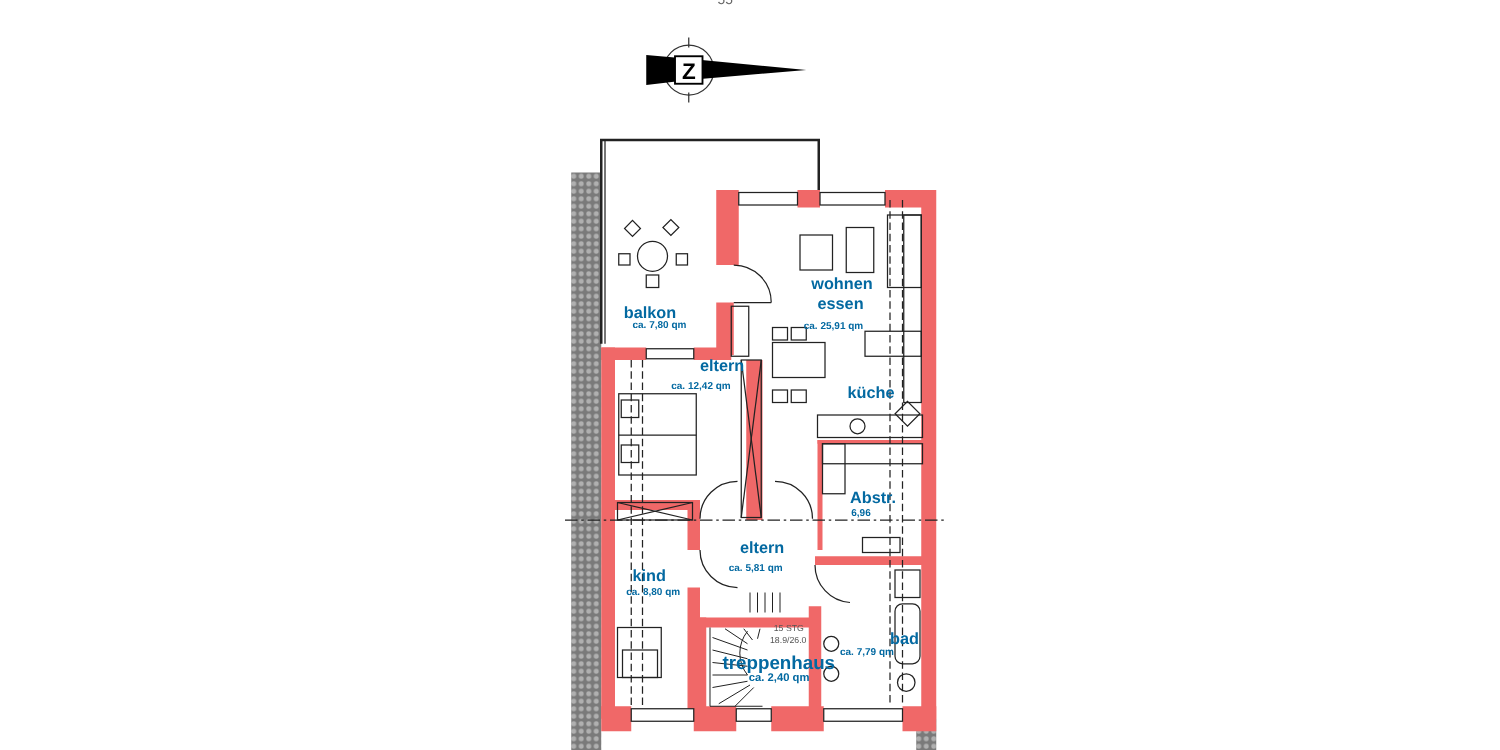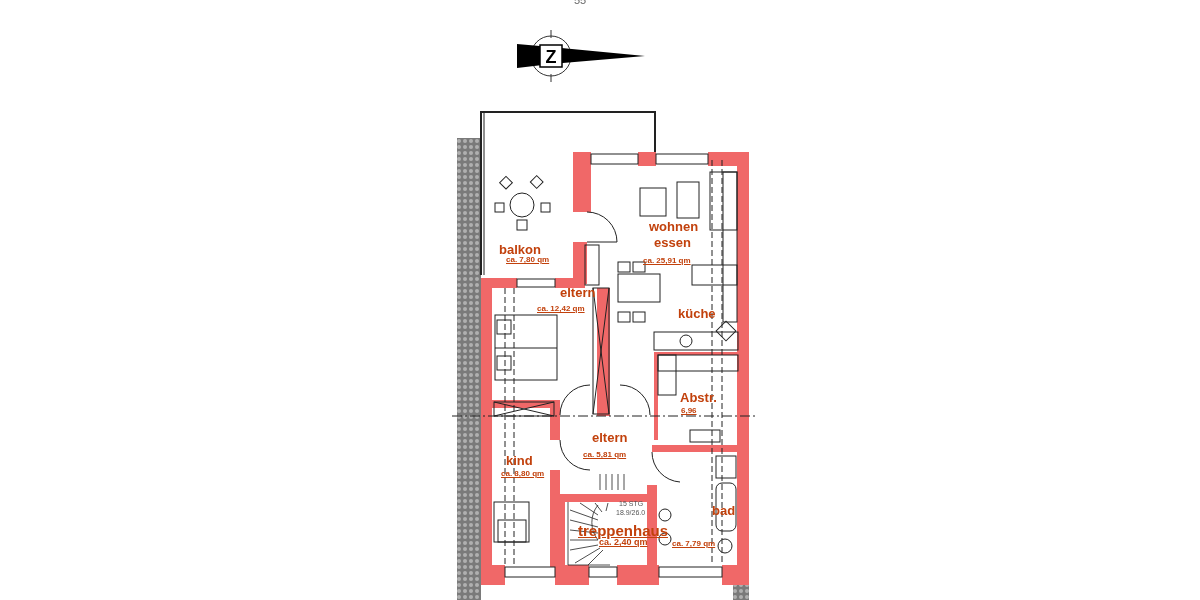--- a/index.html
+++ b/index.html
@@ -1,21 +1,21 @@
 <!DOCTYPE html>
 <html><head>
 <meta charset="utf-8">
 <style>
   html, body { margin:0; padding:0; background:#ffffff; }
   body { width:1200px; height:600px; position:relative; overflow:hidden;
          font-family:"Liberation Sans", sans-serif; }
   .plan { position:absolute; left:0; top:0; width:1200px; height:600px; }
-  .label { position:absolute; color:#c2410c; font-weight:bold; white-space:nowrap; }
+  .label { position:absolute; color:#0369a1; font-weight:bold; white-space:nowrap; }
   .room-name { font-size:13px; }
-  .room-area { font-size:8px;text-decoration:underline; }
+  .room-area { font-size:8px; }
   .small { font-size:7px; font-weight:normal; color:#555; }
   .topnum { position:absolute; left:574px; top:-6px; font-size:11px; color:#666; }
 </style>
 </head>
 <body>
 
 <div class="topnum">55</div>
 
 <svg class="plan" viewBox="0 0 1200 600">
   <defs>
@@ -190,13 +190,13 @@
 
 <div class="label room-name" style="left:506px;top:453px;">kind</div>
 <div class="label room-area" style="left:501px;top:469px;">ca. 8,80 qm</div>
 
 <div class="label small" style="left:619px;top:500px;">15 STG</div>
 <div class="label small" style="left:616px;top:509px;">18.9/26.0</div>
 <div class="label room-area" style="left:578px;top:522px;font-size:15px;">treppenhaus</div>
 <div class="label room-area" style="left:599px;top:537px;font-size:9px;">ca. 2,40 qm</div>
 
 <div class="label room-name" style="left:712px;top:503px;">bad</div>
-<div class="label room-area" style="left:672px;top:539px;text-align:right;">ca. 7,79 qm</div>
+<div class="label room-area" style="left:672px;top:517px;text-align:right;">ca. 7,79 qm</div>
 
 </body></html>

